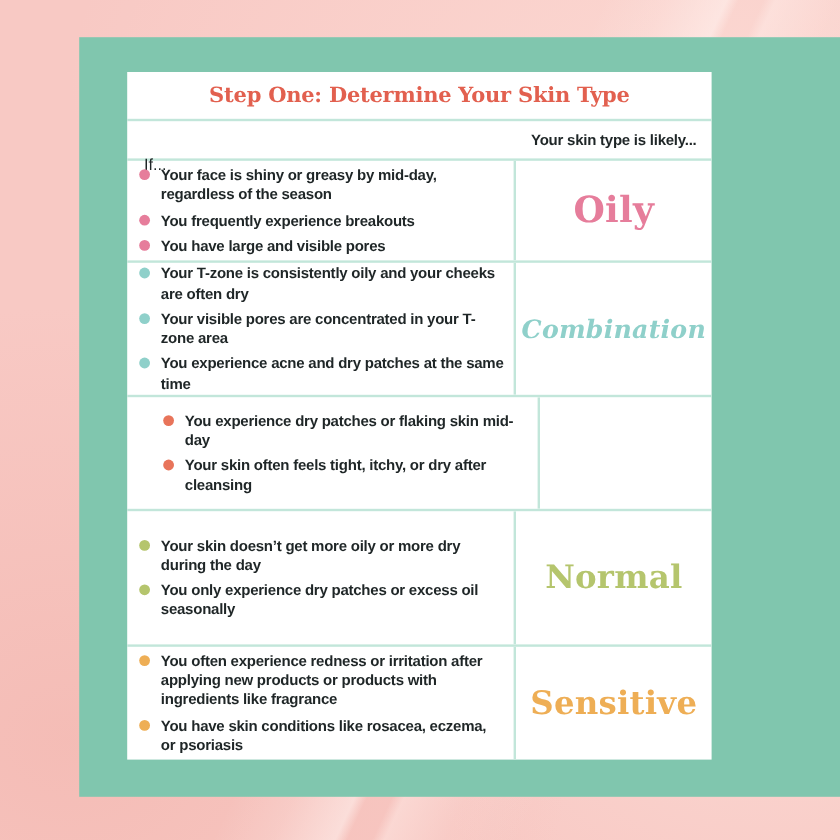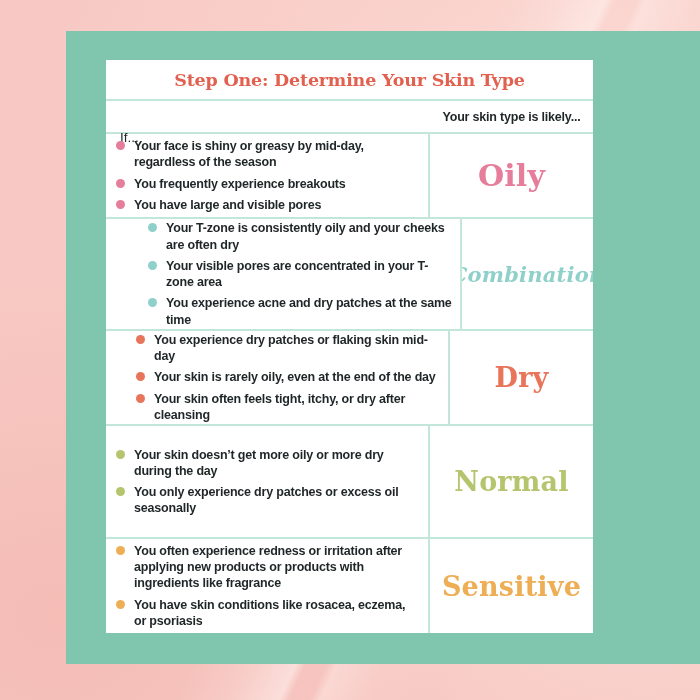--- a/index.html
+++ b/index.html
@@ -50,21 +50,21 @@
   .header-cell-right{
     flex:1;display:flex;align-items:center;justify-content:center;
     font-weight:bold;font-size:12.5px;letter-spacing:-0.2px;
   }
   .table-body{flex:1;display:flex;flex-direction:column;}
   .skin-row{
     display:flex;box-sizing:border-box;flex:none;overflow:hidden;
   }
   .skin-row:not(:last-child){border-bottom:2px solid var(--divider-mint,#c2e6da);}
   .table-body .skin-row:nth-child(1){height:85px;}
-  .table-body .skin-row:nth-child(2){height:112px;padding-left:32px;}
+  .table-body .skin-row:nth-child(2){height:112px;}
   .table-body .skin-row:nth-child(3){height:95px;padding-left:20px;}
   .table-body .skin-row:nth-child(4){height:113px;}
   .table-body .skin-row:nth-child(5){height:94px;}
   .condition-cell{
     width:324px;box-sizing:border-box;flex:none;
     border-right:2px solid var(--divider-mint,#c2e6da);
     display:flex;flex-direction:column;justify-content:center;
     padding:4px 8px 4px 10px;gap:5px;overflow:hidden;
   }
   .bullet-item{display:flex;align-items:flex-start;}
@@ -147,33 +147,26 @@
     </div>
   </div>
 
   <div class="skin-row">
     <div class="condition-cell">
   <div class="bullet-item">
     <span class="bullet-dot" style="background: rgb(232, 116, 90);"></span>
     <span class="bullet-text">You experience dry patches or flaking skin mid-day</span>
   </div>
 
-  <div class="bullet-item">
-    <span class="bullet-dot" style="background: rgb(232, 116, 90);"></span>
-    <span class="bullet-text">Your skin is rarely oily, even at the end of the day</span>
-  </div>
 
   <div class="bullet-item">
     <span class="bullet-dot" style="background: rgb(232, 116, 90);"></span>
     <span class="bullet-text">Your skin often feels tight, itchy, or dry after cleansing</span>
   </div>
 </div>
-    <div class="type-cell">
-      <div class="skin-type-label" style="color: rgb(232, 116, 90); font-size: 27px;">Dry</div>
-    </div>
   </div>
 
   <div class="skin-row">
     <div class="condition-cell">
   <div class="bullet-item">
     <span class="bullet-dot" style="background: rgb(181, 197, 109);"></span>
     <span class="bullet-text">Your skin doesn’t get more oily or more dry during the day</span>
   </div>
 
   <div class="bullet-item">

